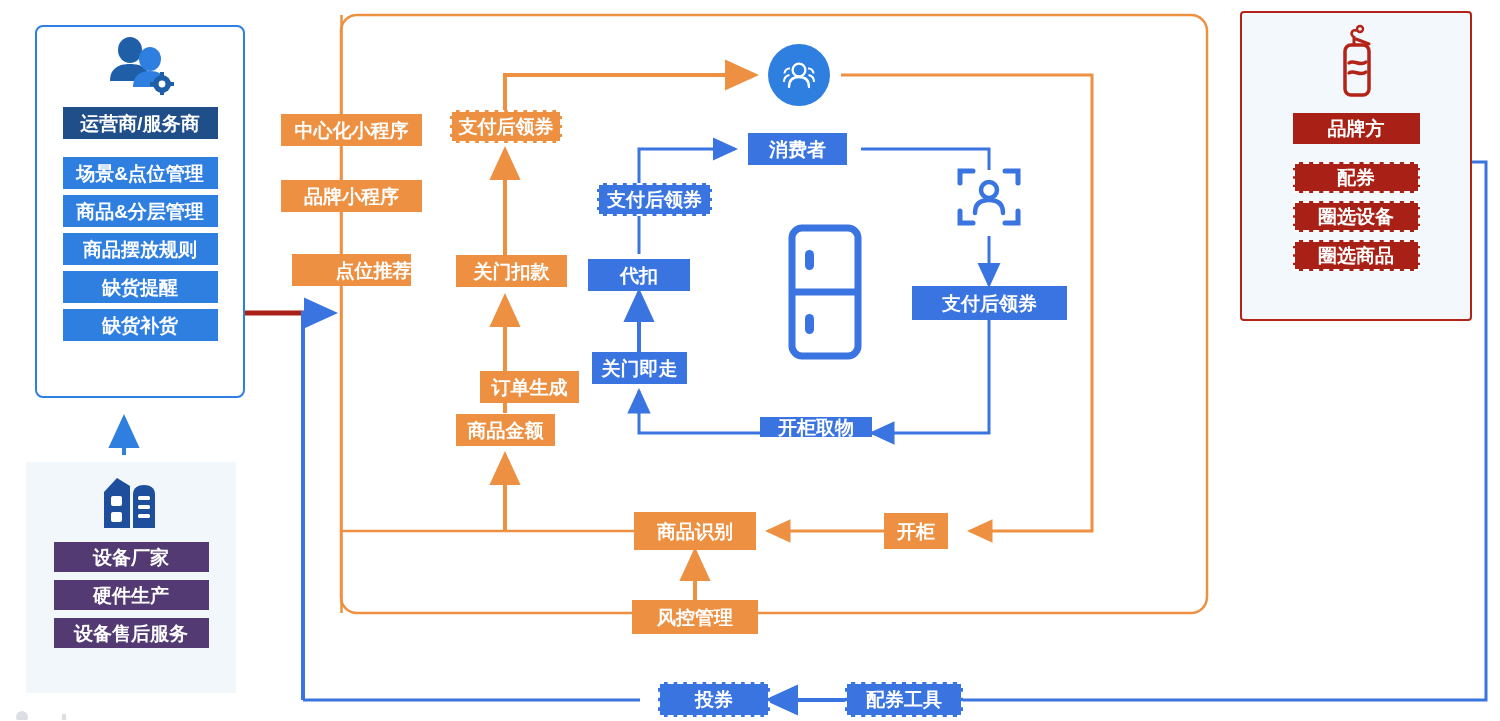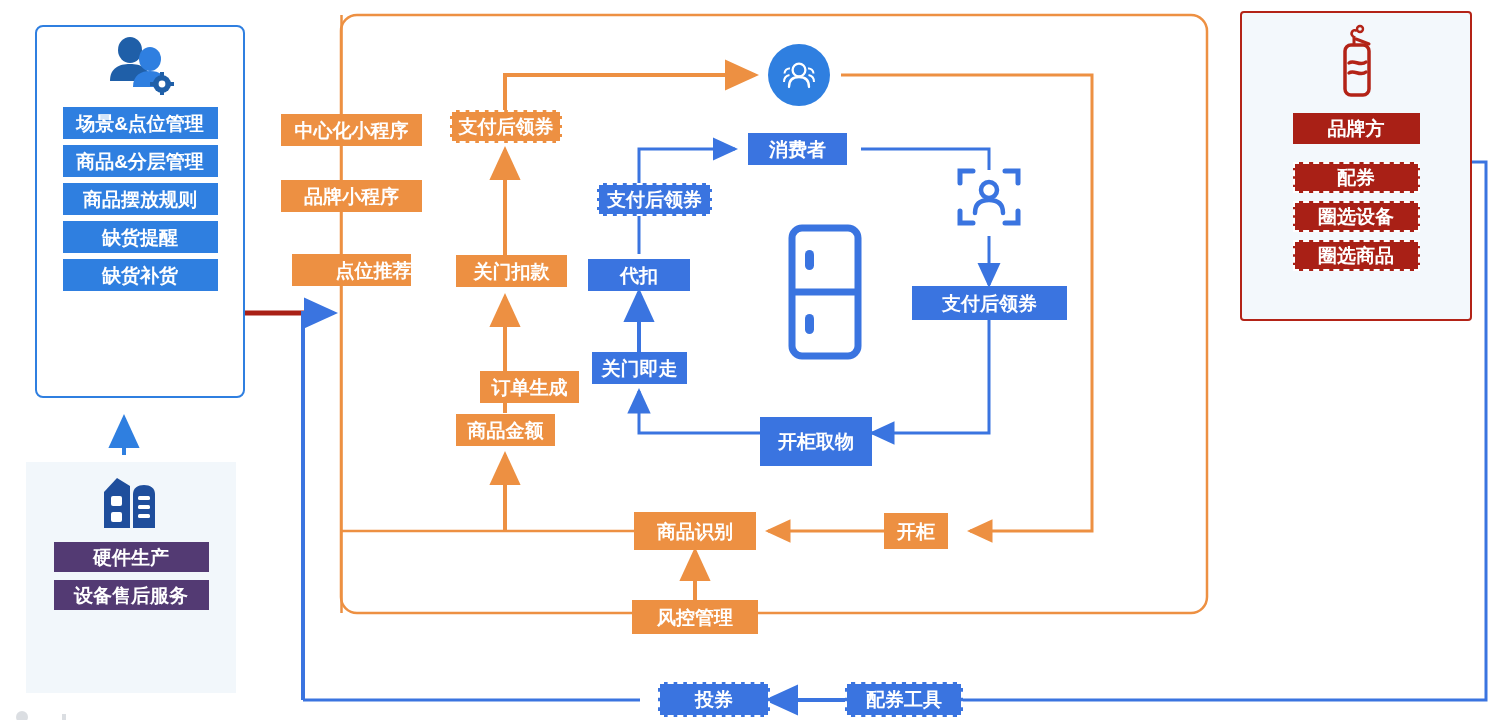--- a/index.html
+++ b/index.html
@@ -175,39 +175,41 @@
         <circle cx="59" cy="47" r="9" fill="#1f5fa8"></circle>
         <circle cx="59" cy="47" r="3.4" fill="#ffffff"></circle>
         <g fill="#1f5fa8">
           <rect x="57" y="35" width="4" height="5"></rect>
             <rect x="57" y="54" width="4" height="5"></rect>
           <rect x="47" y="45" width="5" height="4"></rect>
             <rect x="66" y="45" width="5" height="4"></rect>
         </g>
       </svg>
     </div>
+    <div class="chip chip-blue-dark first">运营商/服务商</div>
     <div class="chip chip-blue">场景&amp;点位管理</div>
     <div class="chip chip-blue">商品&amp;分层管理</div>
     <div class="chip chip-blue">商品摆放规则</div>
     <div class="chip chip-blue">缺货提醒</div>
     <div class="chip chip-blue">缺货补货</div>
   </div>
 
   <div class="panel" id="panel-device">
     <div class="panel-icon">
       <svg width="62" height="58" viewBox="0 0 62 58">
         <path d="M4,20 L4,56 L30,56 L30,14 L17,6 Z" fill="#1f4e9c"></path>
         <path d="M33,22 C33,16 38,13 44,13 C50,13 55,16 55,22 L55,56 L33,56 Z" fill="#1f4e9c"></path>
         <rect x="11" y="24" width="11" height="10" rx="2" fill="#ffffff"></rect>
         <rect x="11" y="40" width="11" height="10" rx="2" fill="#ffffff"></rect>
         <rect x="38" y="24" width="12" height="4" rx="1.5" fill="#ffffff"></rect>
         <rect x="38" y="33" width="12" height="4" rx="1.5" fill="#ffffff"></rect>
         <rect x="38" y="42" width="12" height="4" rx="1.5" fill="#ffffff"></rect>
       </svg>
     </div>
+    <div class="chip chip-purple">设备厂家</div>
     <div class="chip chip-purple">硬件生产</div>
     <div class="chip chip-purple">设备售后服务</div>
   </div>
 
   <div class="panel" id="panel-brand">
     <div class="panel-icon">
       <svg width="66" height="78" viewBox="0 0 66 78">
         <rect x="22" y="22" width="24" height="50" rx="6" fill="none" stroke="#b32317" stroke-width="3.5"></rect>
         <path d="M26,40 C31,36 37,44 43,39" fill="none" stroke="#b32317" stroke-width="3.5" stroke-linecap="round"></path>
         <path d="M26,50 C31,46 37,54 43,49" fill="none" stroke="#b32317" stroke-width="3.5" stroke-linecap="round"></path>
@@ -238,21 +240,21 @@
       <path d="M8,27 C8,19.5 12.5,17 18,17 C23.5,17 28,19.5 28,27" fill="none" stroke="#ffffff" stroke-width="2.3" stroke-linecap="round"></path>
       <path d="M9,8.5 C6,8 3.5,10.5 3.5,13.5 M3,22 C3,17.5 5.5,15.5 8.5,15" fill="none" stroke="#ffffff" stroke-width="2"></path>
       <path d="M27,8.5 C30,8 32.5,10.5 32.5,13.5 M33,22 C33,17.5 30.5,15.5 27.5,15" fill="none" stroke="#ffffff" stroke-width="2"></path>
     </svg>
   </div>
 
   <div class="node node-blue" style="left:748px;top:133px;width:99px;height:32px;">消费者</div>
   <div class="node node-blue-dash" style="left:597px;top:183px;width:115px;height:33px;">支付后领券</div>
   <div class="node node-blue" style="left:588px;top:259px;width:102px;height:32px;">代扣</div>
   <div class="node node-blue" style="left:592px;top:352px;width:95px;height:32px;">关门即走</div>
-  <div class="node node-blue" style="left:760px;top:417px;width:112px;height:49px;">开柜取物</div>
+  <div class="node node-blue" style="left:760px;top:417px;width:112px;height:20px;">开柜取物</div>
   <div class="node node-blue" style="left:912px;top:286px;width:155px;height:34px;">支付后领券</div>
 
   <div class="plain-icon" style="left:780px;top:222px;">
     <svg width="90" height="140" viewBox="0 0 90 140">
       <rect x="12" y="6" width="66" height="128" rx="10" ry="10" fill="none" stroke="#3a74e0" stroke-width="7"></rect>
       <line x1="15" y1="70" x2="75" y2="70" stroke="#3a74e0" stroke-width="7"></line>
       <rect x="25" y="28" width="9" height="20" rx="4.5" fill="#3a74e0"></rect>
       <rect x="25" y="92" width="9" height="20" rx="4.5" fill="#3a74e0"></rect>
     </svg>
   </div>

